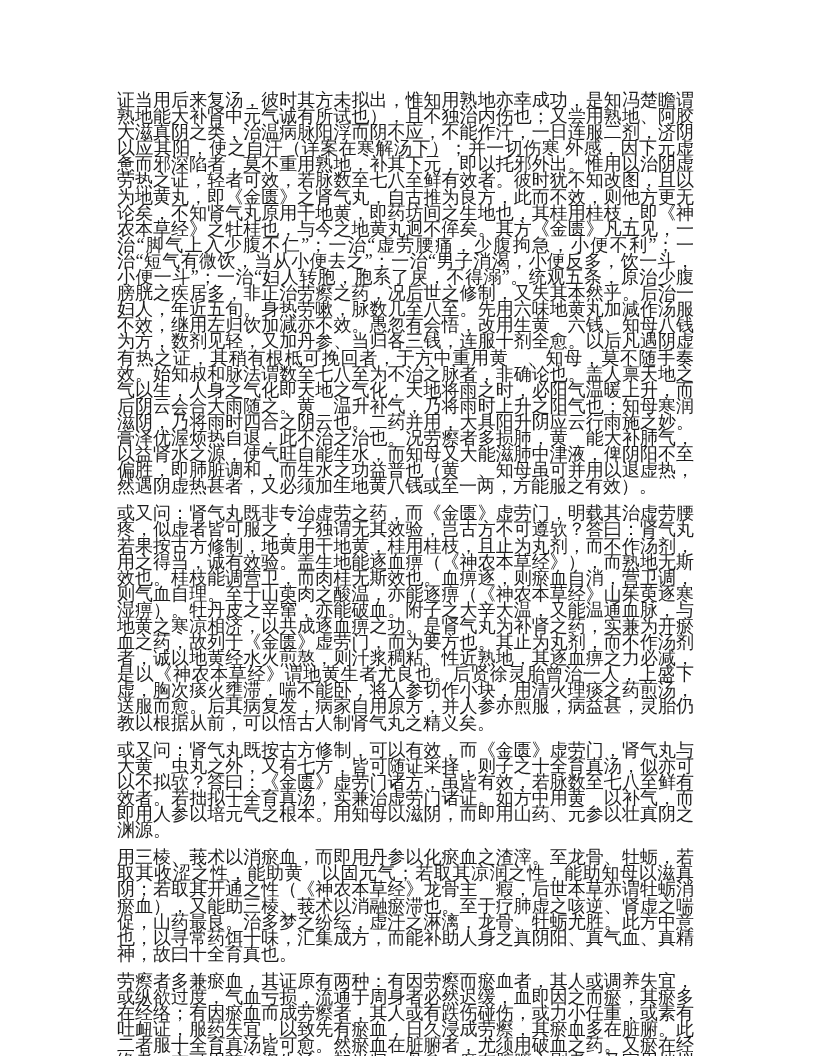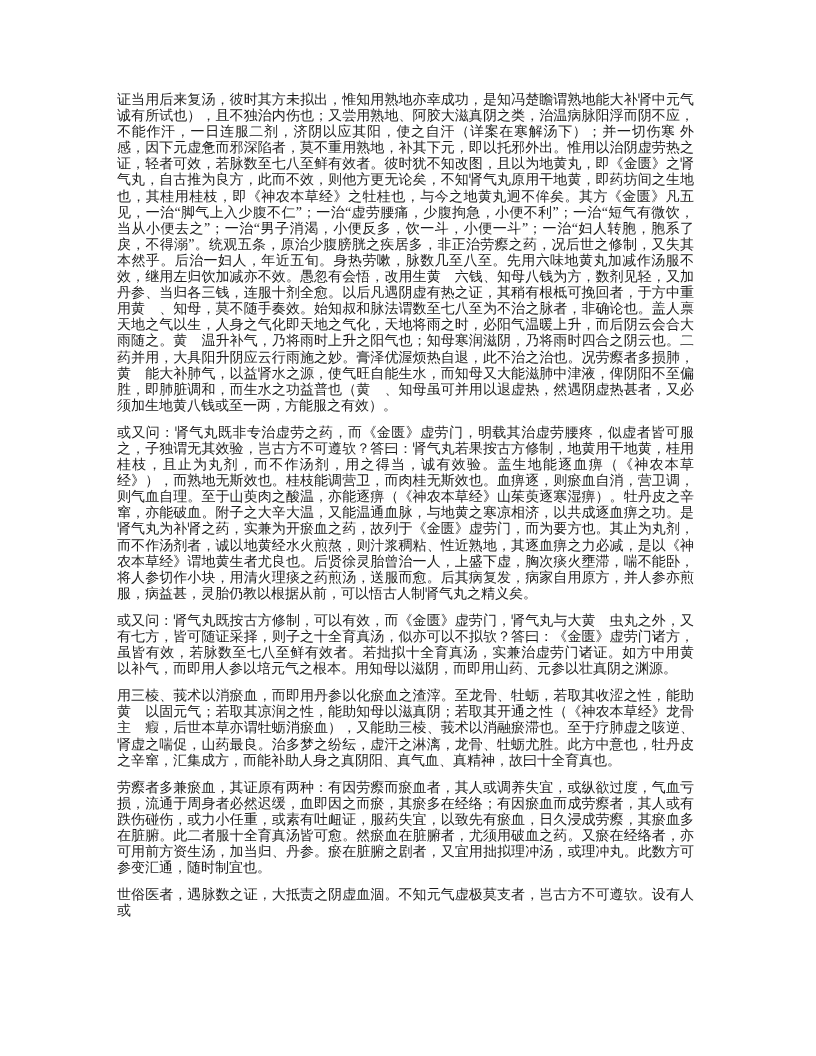--- a/index.html
+++ b/index.html
@@ -16,34 +16,34 @@
   }
   .page {
     position: absolute;
     left: 117px;
     top: 92px;
     width: 582px;
     color: #1c1c1c;
   }
   p.para {
     margin: 0 5px 11px 0;
-    font-size: 14px;
+    font-size: 18px;
     line-height: 16.1px;
     text-align: justify;
     text-justify: inter-ideograph;
     word-break: break-all;
     letter-spacing: 0;
   }
   p.para:last-child {
     margin-bottom: 0;
   }
 </style>
 </head>
 <body>
 
 <div class="page">
   <p class="para">证当用后来复汤，彼时其方未拟出，惟知用熟地亦幸成功，是知冯楚瞻谓熟地能大补肾中元气诚有所试也），且不独治内伤也；又尝用熟地、阿胶大滋真阴之类，治温病脉阳浮而阴不应，不能作汗，一日连服二剂，济阴以应其阳，使之自汗（详案在寒解汤下）；并一切伤寒 外感，因下元虚惫而邪深陷者，莫不重用熟地，补其下元，即以托邪外出。惟用以治阴虚劳热之证，轻者可效，若脉数至七八至鲜有效者。彼时犹不知改图，且以为地黄丸，即《金匮》之肾气丸，自古推为良方，此而不效，则他方更无论矣，不知肾气丸原用干地黄，即药坊间之生地也，其桂用桂枝，即《神农本草经》之牡桂也，与今之地黄丸迥不侔矣。其方《金匮》凡五见，一治“脚气上入少腹不仁”；一治“虚劳腰痛，少腹拘急，小便不利”；一治“短气有微饮，当从小便去之”；一治“男子消渴，小便反多，饮一斗，小便一斗”；一治“妇人转胞，胞系了戾，不得溺”。统观五条，原治少腹膀胱之疾居多，非正治劳瘵之药，况后世之修制，又失其本然乎。后治一妇人，年近五旬。身热劳嗽，脉数几至八至。先用六味地黄丸加减作汤服不效，继用左归饮加减亦不效。愚忽有会悟，改用生黄　六钱、知母八钱为方，数剂见轻，又加丹参、当归各三钱，连服十剂全愈。以后凡遇阴虚有热之证，其稍有根柢可挽回者，于方中重用黄　、知母，莫不随手奏效。始知叔和脉法谓数至七八至为不治之脉者，非确论也。盖人禀天地之气以生，人身之气化即天地之气化，天地将雨之时，必阳气温暖上升，而后阴云会合大雨随之。黄　温升补气，乃将雨时上升之阳气也；知母寒润滋阴，乃将雨时四合之阴云也。二药并用，大具阳升阴应云行雨施之妙。膏泽优渥烦热自退，此不治之治也。况劳瘵者多损肺，黄　能大补肺气，以益肾水之源，使气旺自能生水，而知母又大能滋肺中津液，俾阴阳不至偏胜，即肺脏调和，而生水之功益普也（黄　、知母虽可并用以退虚热，然遇阴虚热甚者，又必须加生地黄八钱或至一两，方能服之有效）。</p>
   <p class="para">或又问：肾气丸既非专治虚劳之药，而《金匮》虚劳门，明载其治虚劳腰疼，似虚者皆可服之，子独谓无其效验，岂古方不可遵欤？答曰：肾气丸若果按古方修制，地黄用干地黄，桂用桂枝，且止为丸剂，而不作汤剂，用之得当，诚有效验。盖生地能逐血痹（《神农本草经》），而熟地无斯效也。桂枝能调营卫，而肉桂无斯效也。血痹逐，则瘀血自消，营卫调，则气血自理。至于山萸肉之酸温，亦能逐痹（《神农本草经》山茱萸逐寒湿痹）。牡丹皮之辛窜，亦能破血。附子之大辛大温，又能温通血脉，与地黄之寒凉相济，以共成逐血痹之功。是肾气丸为补肾之药，实兼为开瘀血之药，故列于《金匮》虚劳门，而为要方也。其止为丸剂，而不作汤剂者，诚以地黄经水火煎熬，则汁浆稠粘、性近熟地，其逐血痹之力必减，是以《神农本草经》谓地黄生者尤良也。后贤徐灵胎曾治一人，上盛下虚，胸次痰火壅滞，喘不能卧，将人参切作小块，用清火理痰之药煎汤，送服而愈。后其病复发，病家自用原方，并人参亦煎服，病益甚，灵胎仍教以根据从前，可以悟古人制肾气丸之精义矣。</p>
   <p class="para">或又问：肾气丸既按古方修制，可以有效，而《金匮》虚劳门，肾气丸与大黄　虫丸之外，又有七方，皆可随证采择，则子之十全育真汤，似亦可以不拟欤？答曰：《金匮》虚劳门诸方，虽皆有效，若脉数至七八至鲜有效者。若拙拟十全育真汤，实兼治虚劳门诸证。如方中用黄　以补气，而即用人参以培元气之根本。用知母以滋阴，而即用山药、元参以壮真阴之渊源。</p>
-  <p class="para">用三棱、莪术以消瘀血，而即用丹参以化瘀血之渣滓。至龙骨、牡蛎，若取其收涩之性，能助黄　以固元气；若取其凉润之性，能助知母以滋真阴；若取其开通之性（《神农本草经》龙骨主　瘕，后世本草亦谓牡蛎消瘀血），又能助三棱、莪术以消融瘀滞也。至于疗肺虚之咳逆、肾虚之喘促，山药最良。治多梦之纷纭，虚汗之淋漓，龙骨、牡蛎尤胜。此方中意也，牡丹皮之辛窜，汇集成方，而能补助人身之真阴阳、真气血、真精神，故曰十全育真也。</p>
+  <p class="para">用三棱、莪术以消瘀血，而即用丹参以化瘀血之渣滓。至龙骨、牡蛎，若取其收涩之性，能助黄　以固元气；若取其凉润之性，能助知母以滋真阴；若取其开通之性（《神农本草经》龙骨主　瘕，后世本草亦谓牡蛎消瘀血），又能助三棱、莪术以消融瘀滞也。至于疗肺虚之咳逆、肾虚之喘促，山药最良。治多梦之纷纭，虚汗之淋漓，龙骨、牡蛎尤胜。此方中意也，以寻常药饵十味，汇集成方，而能补助人身之真阴阳、真气血、真精神，故曰十全育真也。</p>
   <p class="para">劳瘵者多兼瘀血，其证原有两种：有因劳瘵而瘀血者，其人或调养失宜，或纵欲过度，气血亏损，流通于周身者必然迟缓，血即因之而瘀，其瘀多在经络；有因瘀血而成劳瘵者，其人或有跌伤碰伤，或力小任重，或素有吐衄证，服药失宜，以致先有瘀血，日久浸成劳瘵，其瘀血多在脏腑。此二者服十全育真汤皆可愈。然瘀血在脏腑者，尤须用破血之药。又瘀在经络者，亦可用前方资生汤，加当归、丹参。瘀在脏腑之剧者，又宜用拙拟理冲汤，或理冲丸。此数方可参变汇通，随时制宜也。</p>
   <p class="para">世俗医者，遇脉数之证，大抵责之阴虚血涸。不知元气虚极莫支者，岂古方不可遵欤。设有人或</p>
 </div>
 
 </body></html>

